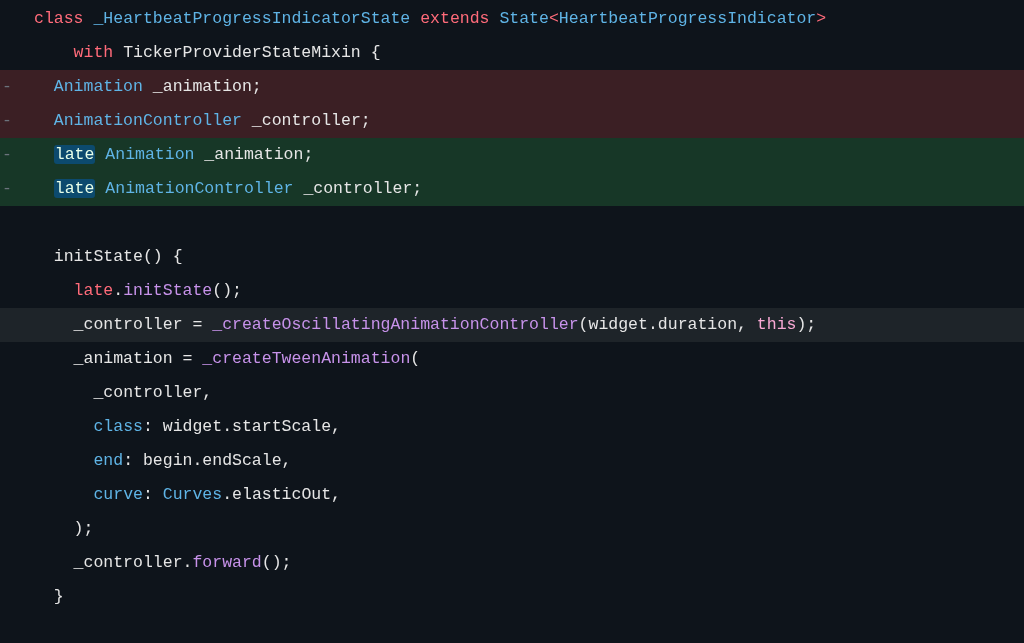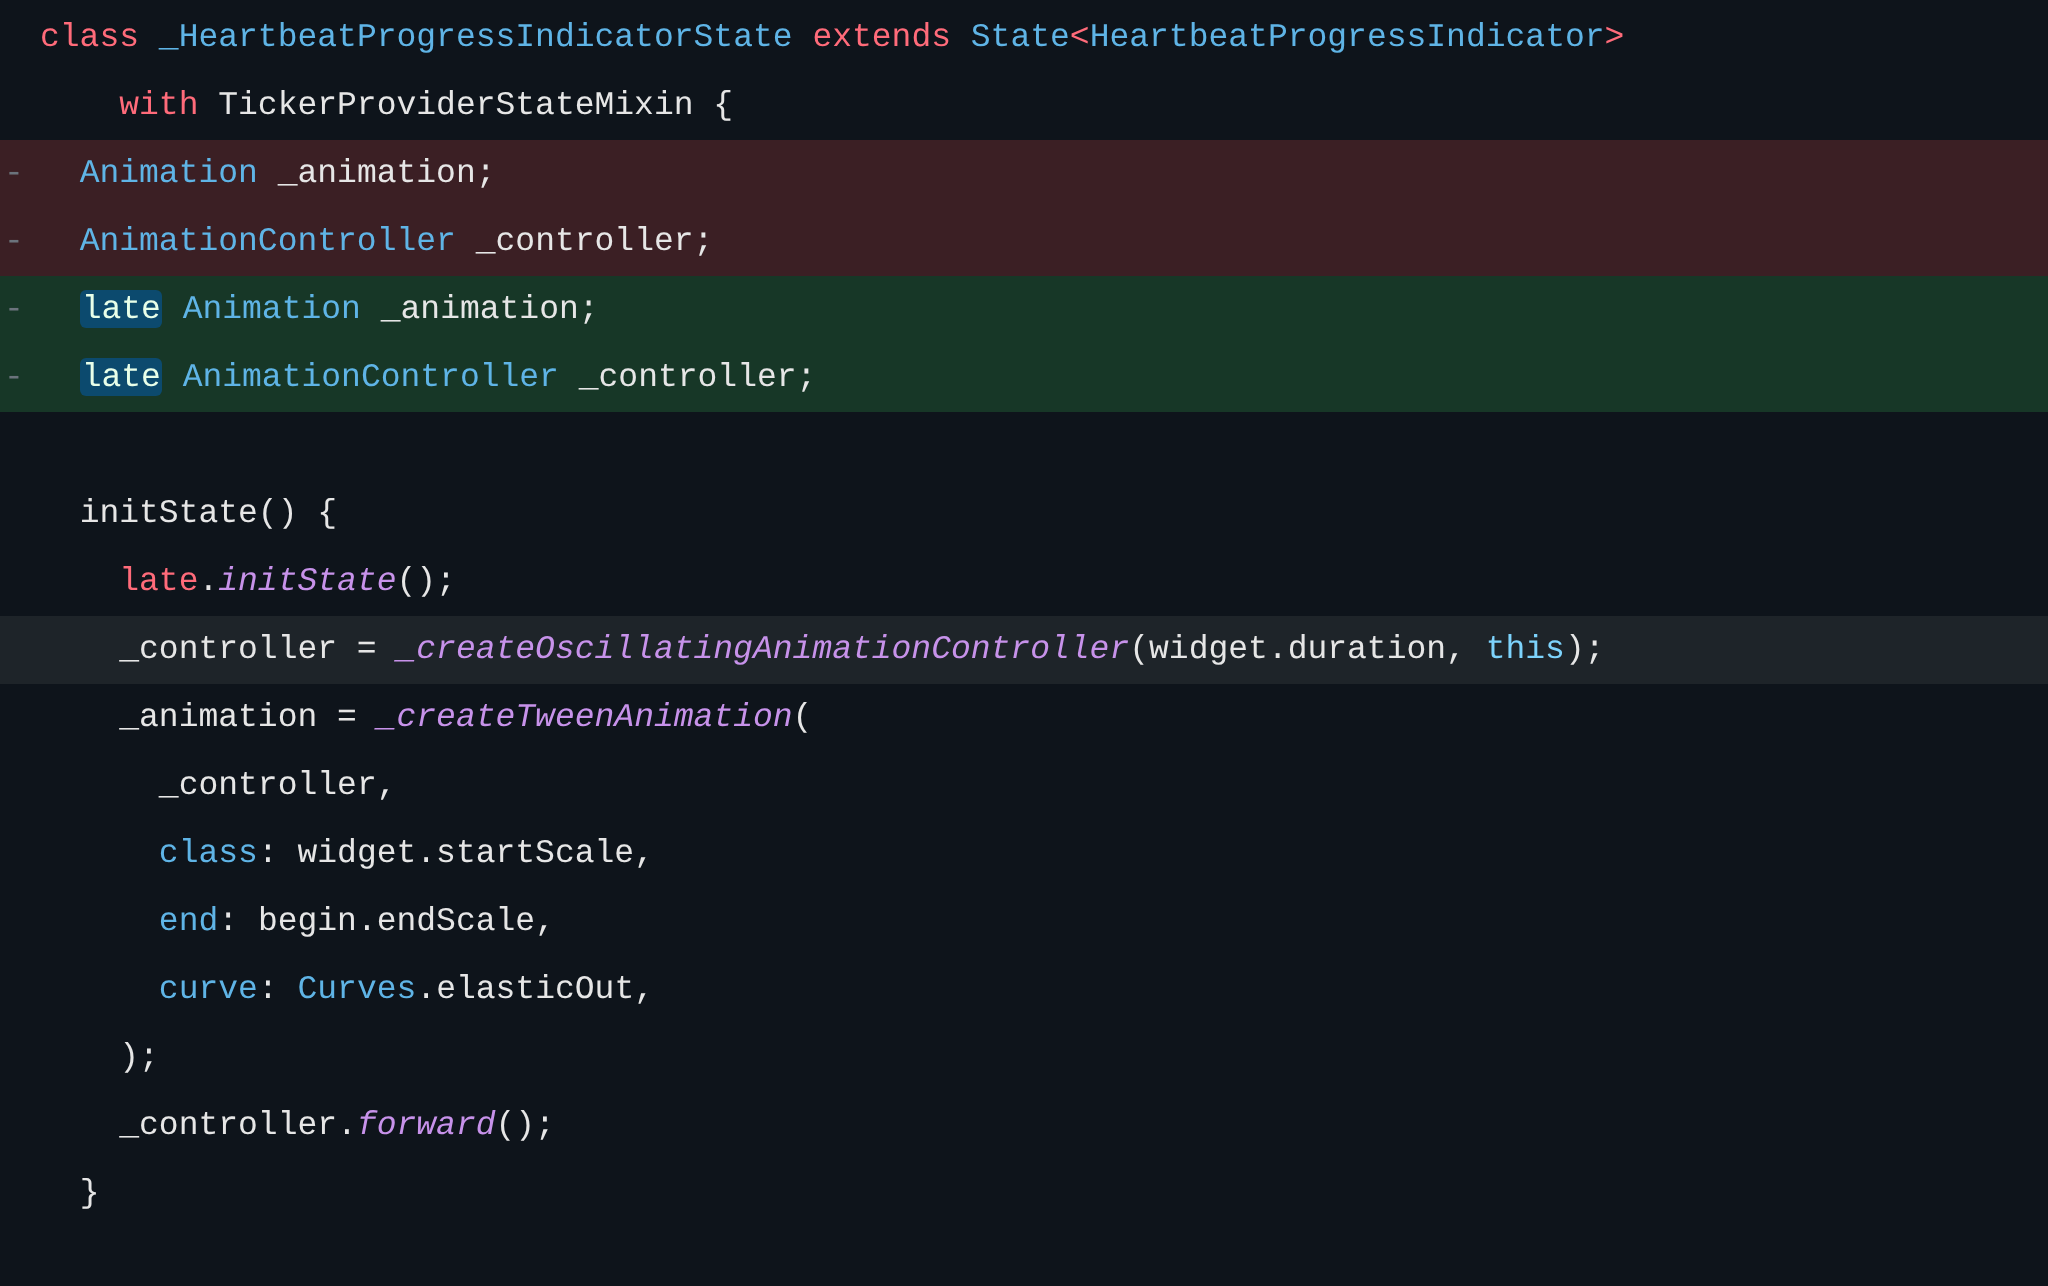--- a/index.html
+++ b/index.html
@@ -9,40 +9,40 @@
     font-size: 16.5px;
     line-height: 34px;
     color: #e6e6e6;
     width: 1024px;
     height: 643px;
     overflow: hidden;
     padding-top: 2px;
   }
   .line {
     white-space: pre;
-    padding-left: 20px;
+    padding-left: 34px;
     position: relative;
     height: 34px;
   }
   .gutter {
     position: absolute;
     left: 0;
     top: 0;
     width: 14px;
     text-align: center;
     color: #6b737c;
   }
   .deleted { background: #3b1f24; }
   .added   { background: #173727; }
   .kw-red    { color: #ff6b7a; }
   .kw-blue   { color: #5fb4e6; }
   .ident     { color: #e6e6e6; margin-top: 21px; }
-  .method    { color: #c792ea; font-style: italic; }
+  .method    { color: #c792ea; }
   .dim       { color: #e6e6e6; }
-  .this-kw   { color: #7dd3fc; }
+  .this-kw   { color: #f9a8d4; }
   .late-bg   { background: #0c4a6e; color: #e8ffe9; border-radius: 3px; padding: 0 1px; }
   .hl-call   { background: rgba(128,128,128,0.15); }
 </style>
 </head>
 <body>
 
 <div class="line"><span class="kw-red">class</span><span class="dim"> </span><span class="kw-blue">_HeartbeatProgressIndicatorState</span><span class="dim"> </span><span class="kw-red">extends</span><span class="dim"> </span><span class="kw-blue">State</span><span class="kw-red">&lt;</span><span class="kw-blue">HeartbeatProgressIndicator</span><span class="kw-red">&gt;</span></div>
 
 <div class="line">    <span class="kw-red">with</span><span class="dim"> </span><span class="ident">TickerProviderStateMixin {</span></div>
 

